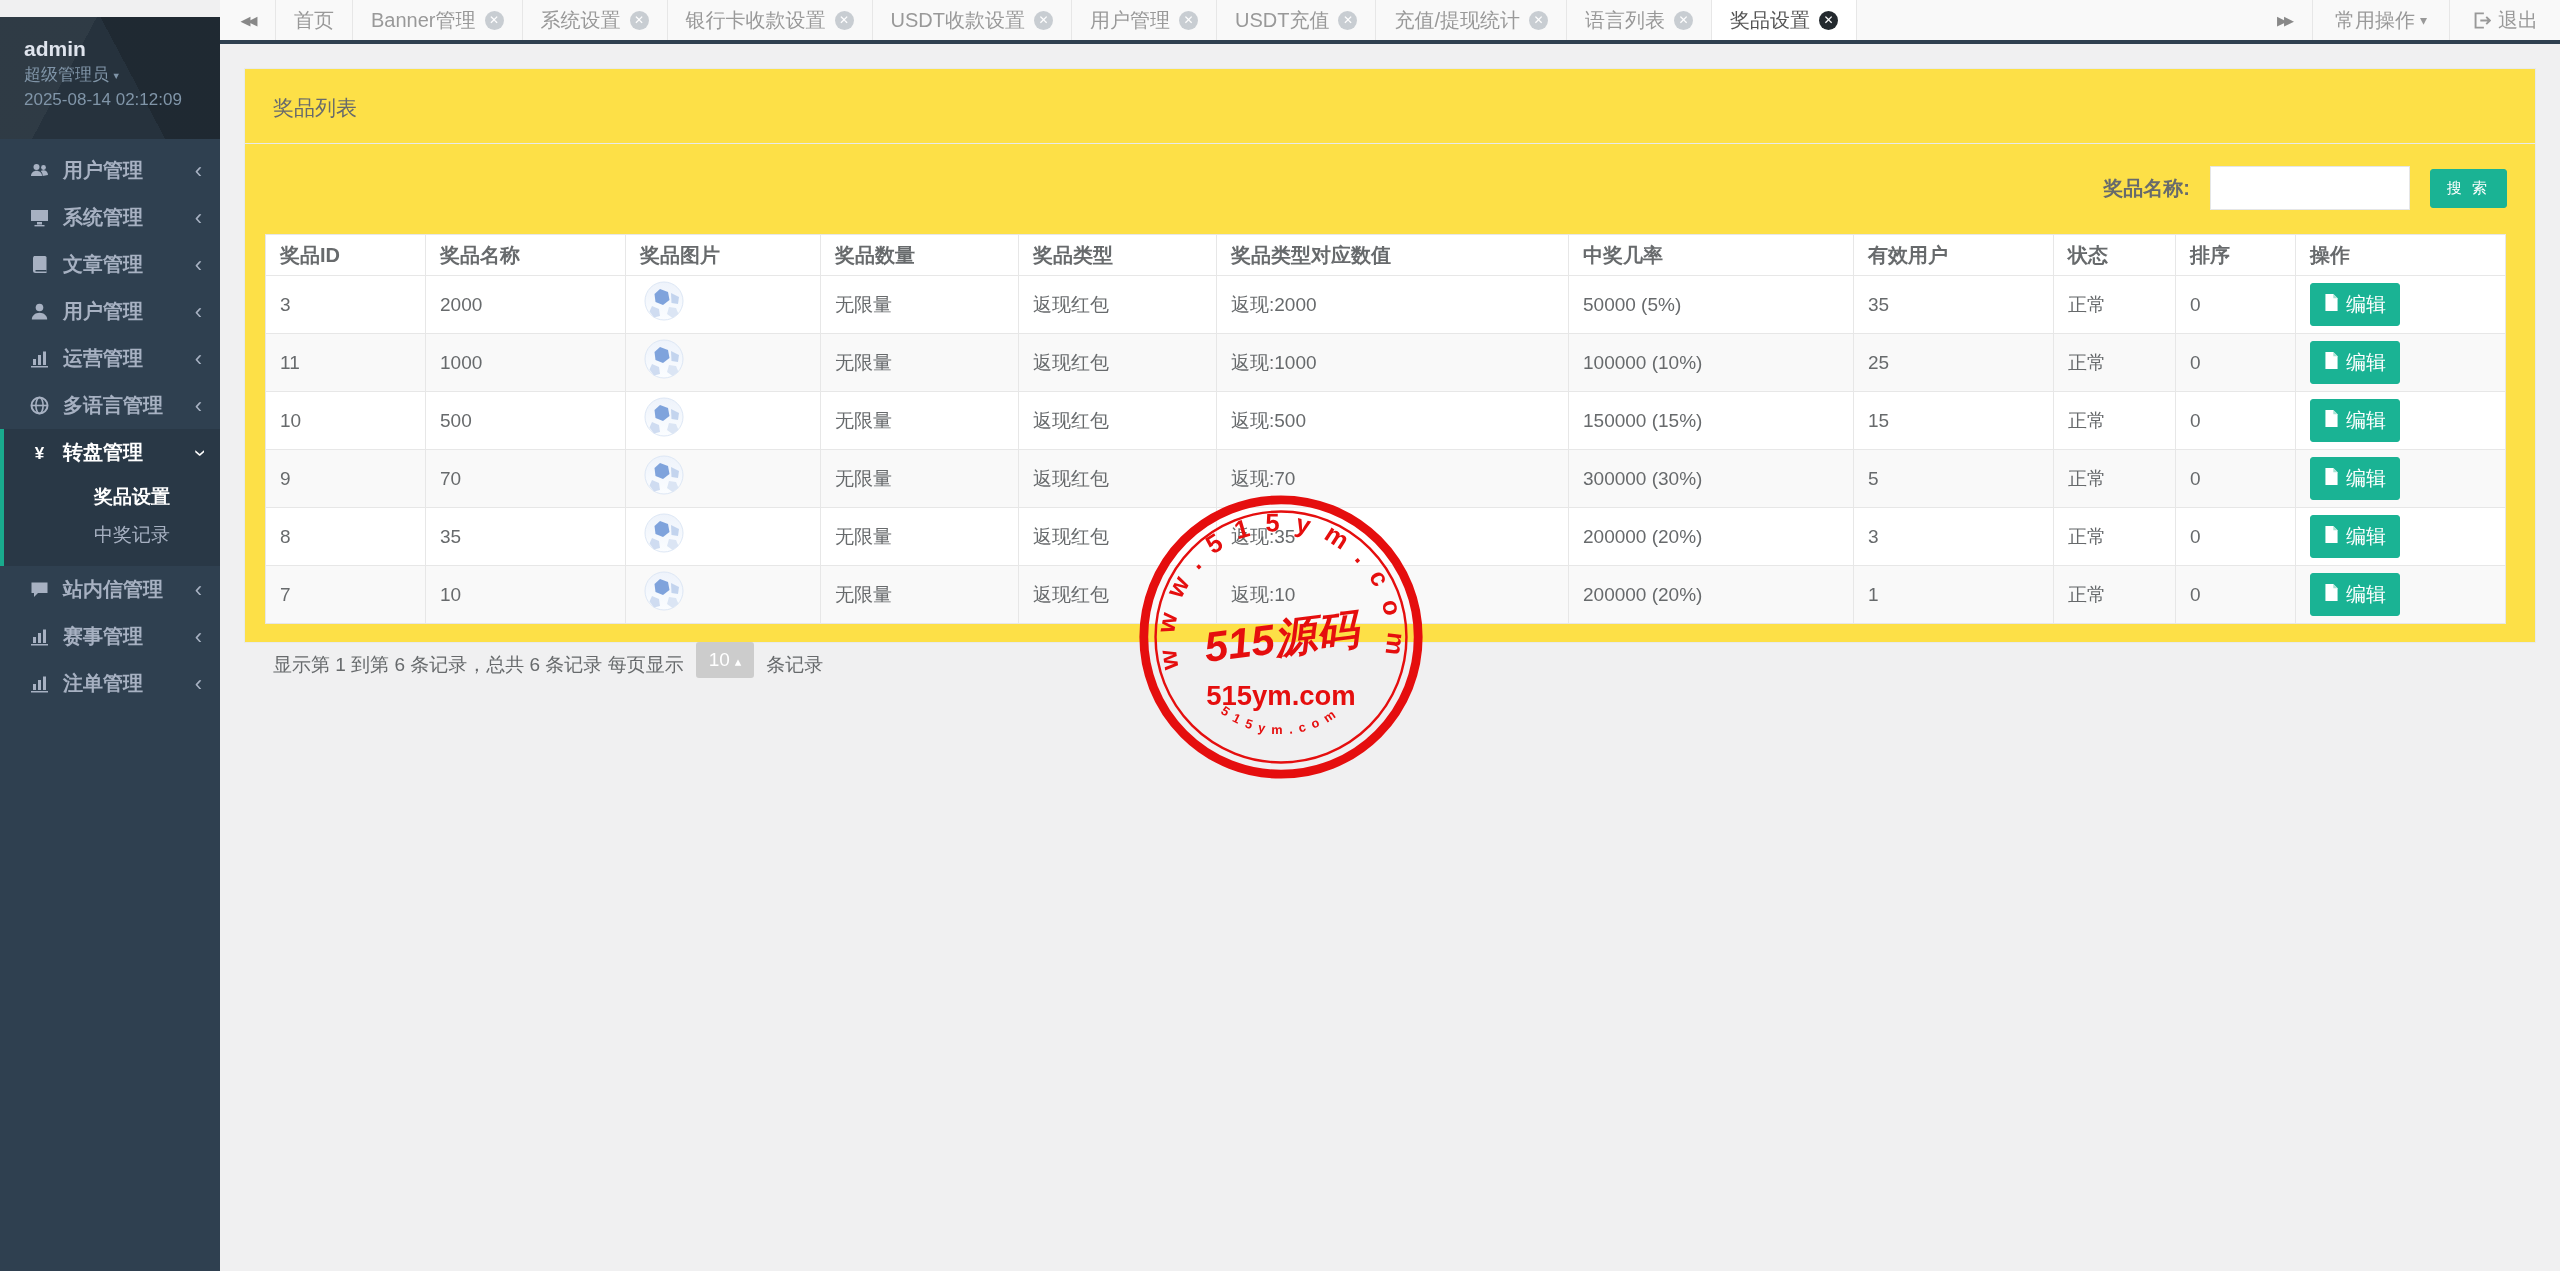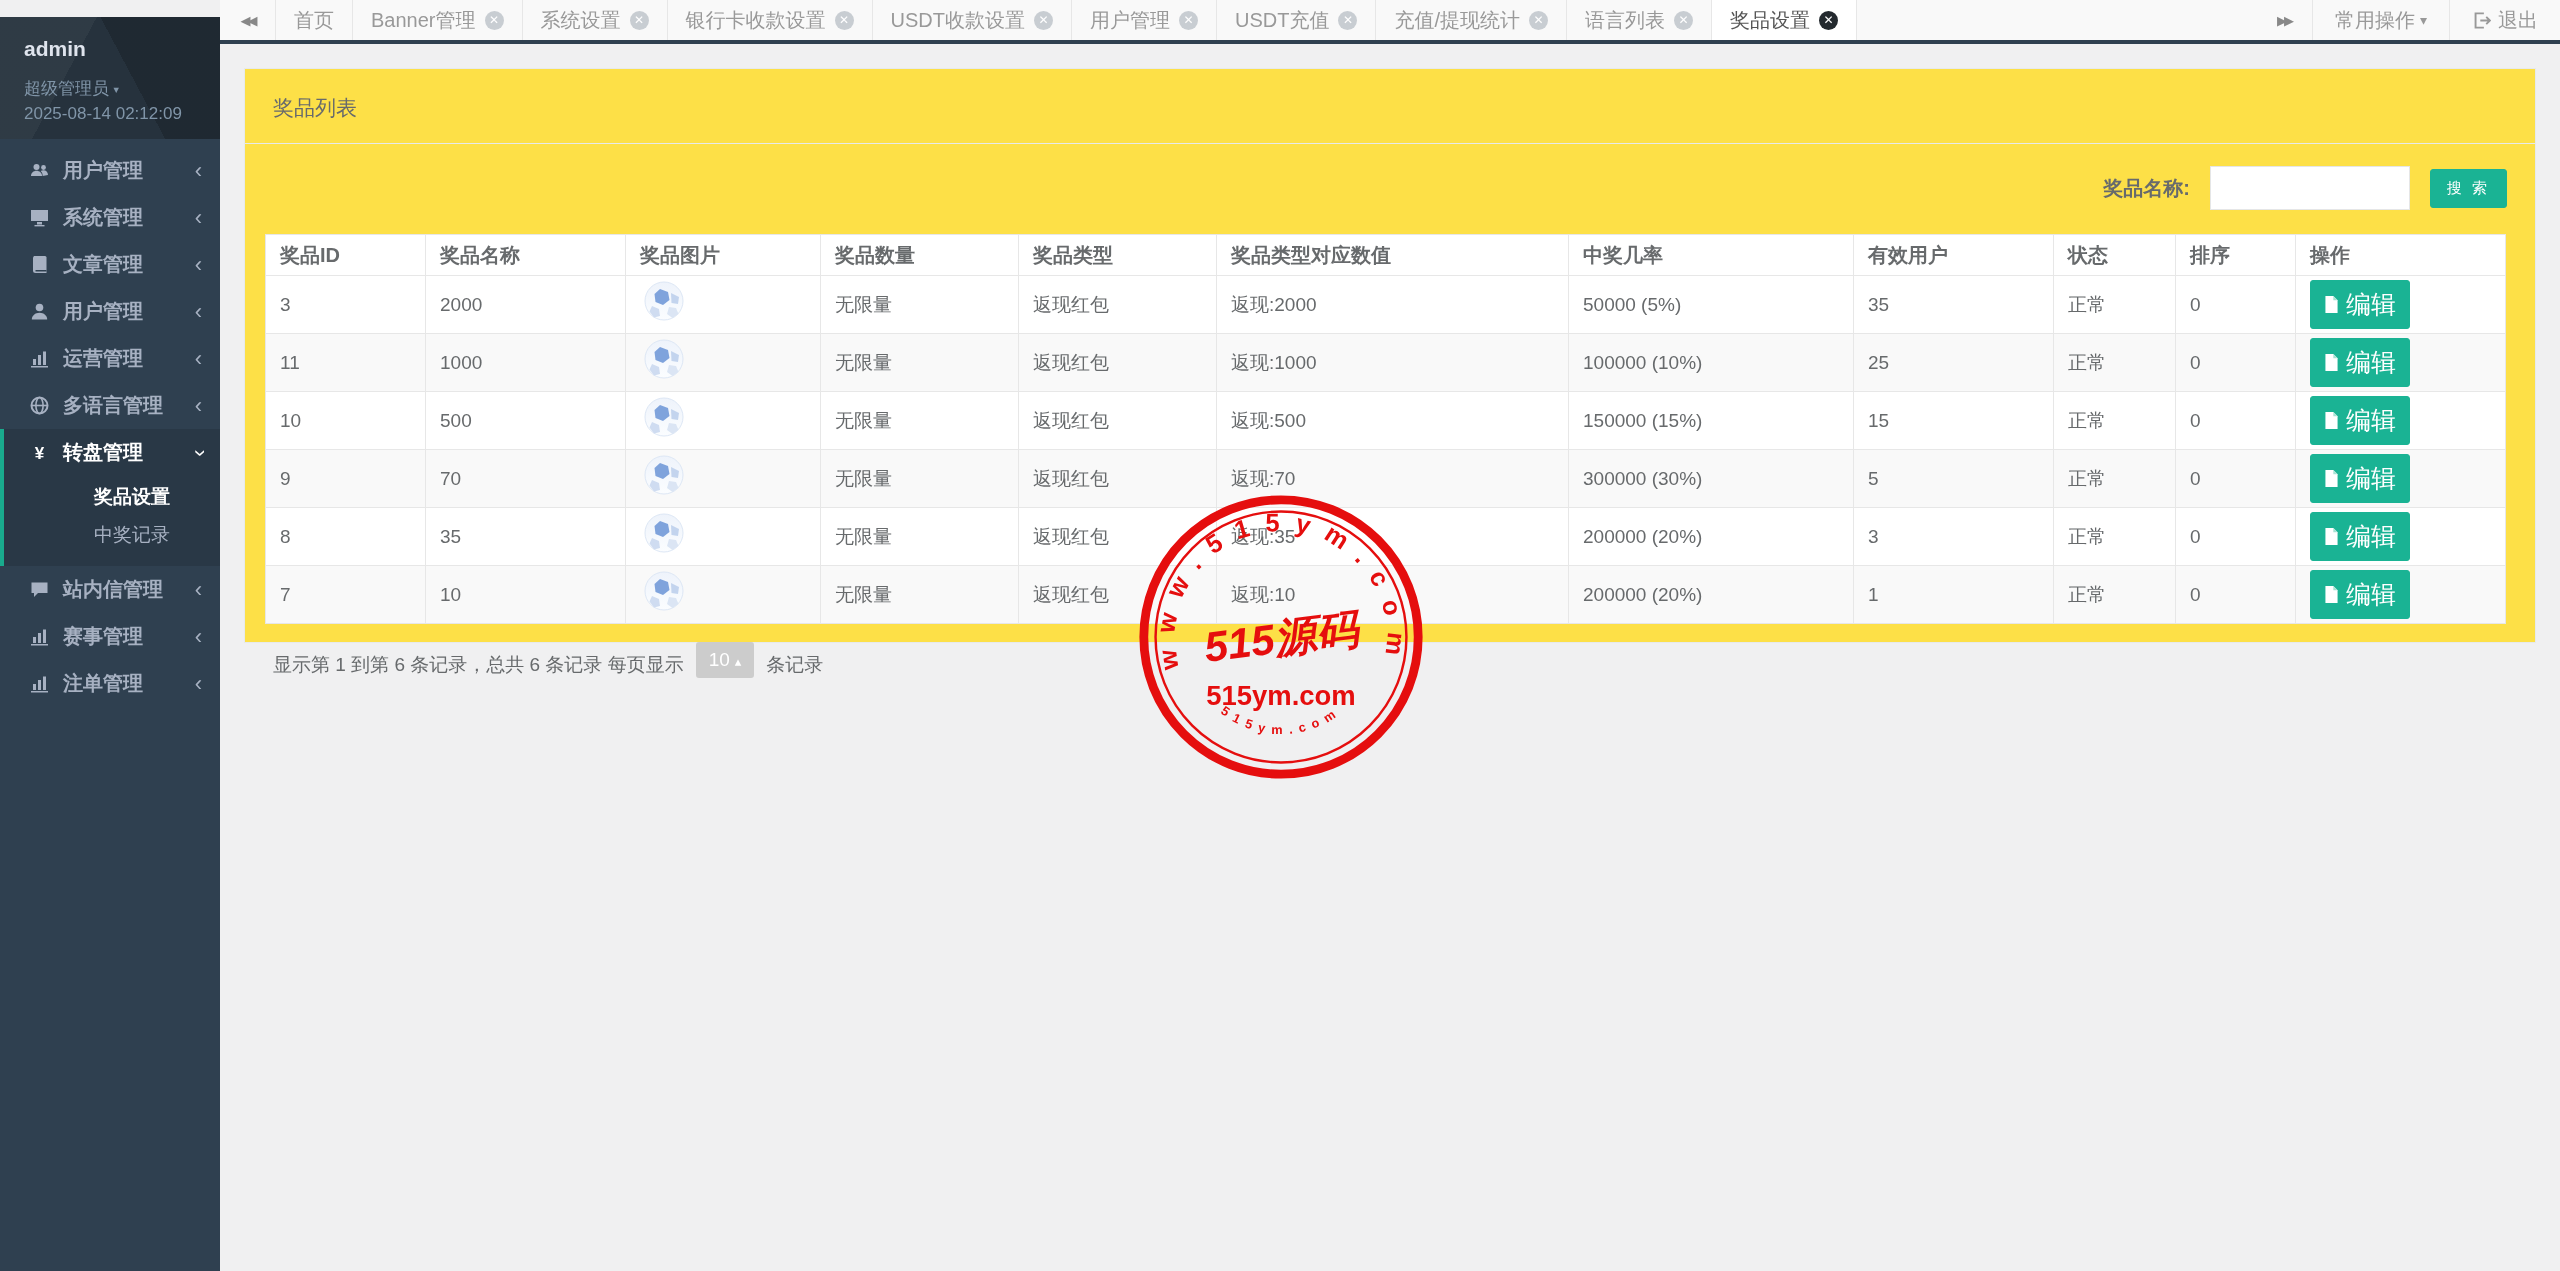--- a/index.html
+++ b/index.html
@@ -11,21 +11,21 @@
   
   .sidebar { position:absolute; left:0; top:17px; width:220px; height:1271px; background:#2f4050; z-index:5; }
   .sidebar-header {
     height:122px; padding:20px 22px 0 24px;
     background:
       linear-gradient(118deg, rgba(255,255,255,0.045) 0 34%, rgba(255,255,255,0) 34%),
       linear-gradient(242deg, rgba(0,0,0,0.18) 0 42%, rgba(0,0,0,0) 42%),
       #26323d;
   }
   .sh-name { color:#dfe4ed; font-size:21px; font-weight:bold; }
-  .sh-role { color:#8095a8; font-size:17px; margin-top:16px;font-family:Liberation Mono, monospace; }
+  .sh-role { color:#8095a8; font-size:17px; margin-top:2px;font-family:Liberation Mono, monospace; }
   .sh-role .caret { font-size:14px; margin-left:3px; }
   .sh-time { color:#8095a8; font-size:17px; margin-top:4px; }
   .nav { padding-top:8px; }
   .nav-section.active { background:#293846; border-left:4px solid #19aa8d; }
   .nav-section.active .nav-item { padding-left:24px; }
   .nav-section.active .nav-label, .nav-section.active .nav-icon { color:#ffffff; }
   .nav-item {
     display:flex; align-items:center; height:47px; padding:0 18px 0 28px;
     color:#a7b1c2; font-size:20px; font-weight:bold; cursor:pointer;
   }
@@ -83,21 +83,21 @@
   table.grid { width:calc(100% - 56px); margin:0 20px; border-collapse:collapse; table-layout:fixed; }
   .grid th {
     height:41px; text-align:left; padding:0 14px; font-size:20px; color:#676a6c;
     border:1px solid #e7e7e7; background:#fff; font-weight:bold;
   }
   .grid td {
     height:58px; padding:0 14px; font-size:19px; color:#676a6c;
     border:1px solid #e7e7e7; background:#fff; vertical-align:middle;
   }
   .grid tr:nth-child(even) td { background:#f9f9f9; }
-  .edit-btn { display:inline-flex; align-items:center; gap:7px; padding:7px 13px; font-size:25px; border-radius:3px; }
+  .edit-btn { display:inline-flex; align-items:center; gap:7px; padding:7px 13px; font-size:20px; border-radius:3px; }
   .edit-btn svg { width:15px; height:17px; }
   .ball svg { display:block; }
   .pagination { display:flex; align-items:flex-end; gap:12px; margin:18px 28px; font-size:19px; color:#676a6c; }
   .page-size-btn {
     background:#cccccc; border:none; color:#fff; font-size:19px; padding:7px 13px; border-radius:3px; cursor:pointer;
     font-family:inherit;
   }
   .page-size-btn .up { font-size:13px; margin-left:5px; }
   
   .stamp { position:absolute; left:1134px; top:490px; width:294px; height:294px; z-index:40; pointer-events:none; }

